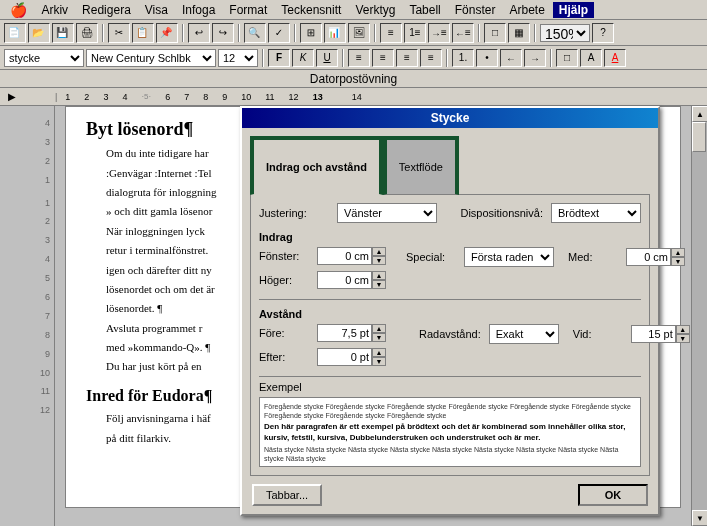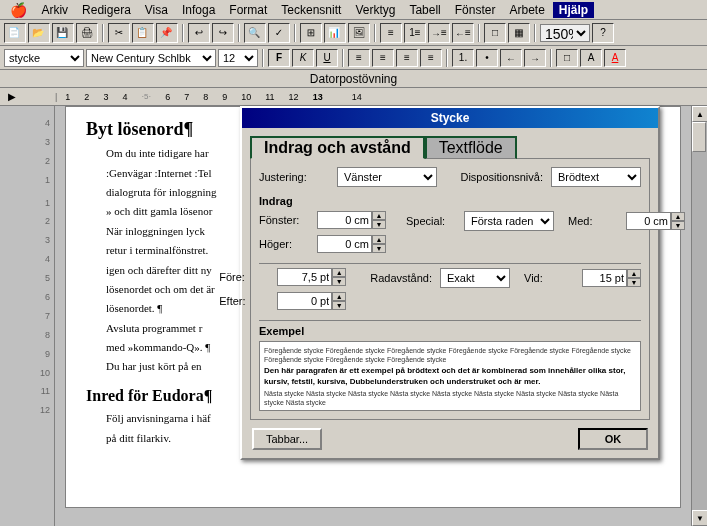--- a/index.html
+++ b/index.html
@@ -208,23 +208,23 @@
       padding: 8px;
     }
 
     
     .tab-row {
       display: flex;
       margin-bottom: -1px;
       gap: 0;
     }
     .tab {
-      padding: 1px 12px;
-      font-size: 16px;
-      border: 2px solid #14532d;
+      padding: 21px 12px;
+      font-size: 11px;
+      border: 4px solid #14532d;
       background: #d4d0c8;
       cursor: pointer;
       position: relative;
     }
     .tab.active {
       background: #d4d0c8;
       border-bottom: 1px solid #d4d0c8;
       z-index: 1;
       font-weight: bold;
     }
@@ -326,21 +326,21 @@
       border: 1px solid #808080;
       background: white;
       height: 70px;
       margin-top: 4px;
       padding: 4px;
       font-size: 8px;
       line-height: 1.3;
       overflow: hidden;
     }
     .example-box-label {
-      font-weight: bold;
+      font-weight: normal;
       font-size: 11px;
       margin-bottom: 2px;
     }
     .example-preview-text {
       font-size: 7px;
       color: #333;
     }
     .example-bold-line {
       font-weight: bold;
       font-size: 8px;
@@ -642,21 +642,22 @@
                     <button class="spinner-btn">▲</button>
                     <button class="spinner-btn">▼</button>
                   </div>
                 </div>
               </div>
             </div>
           </div>
 
           <hr class="section-divider">
 
-          <div style="display:flex; gap: 24px; justify-content: flex-end;">
+          <div class="section-label">Avstånd</div>
+          <div style="display:flex; gap: 33px;">
             <div>
 
               <div class="form-row">
                 <span class="form-label-sm">Före:</span>
                 <div class="spinner-group">
                   <input class="spinner-input" type="text" value="7,5 pt" style="">
                   <div class="spinner-btns">
                     <button class="spinner-btn">▲</button>
                     <button class="spinner-btn">▼</button>
                   </div>

